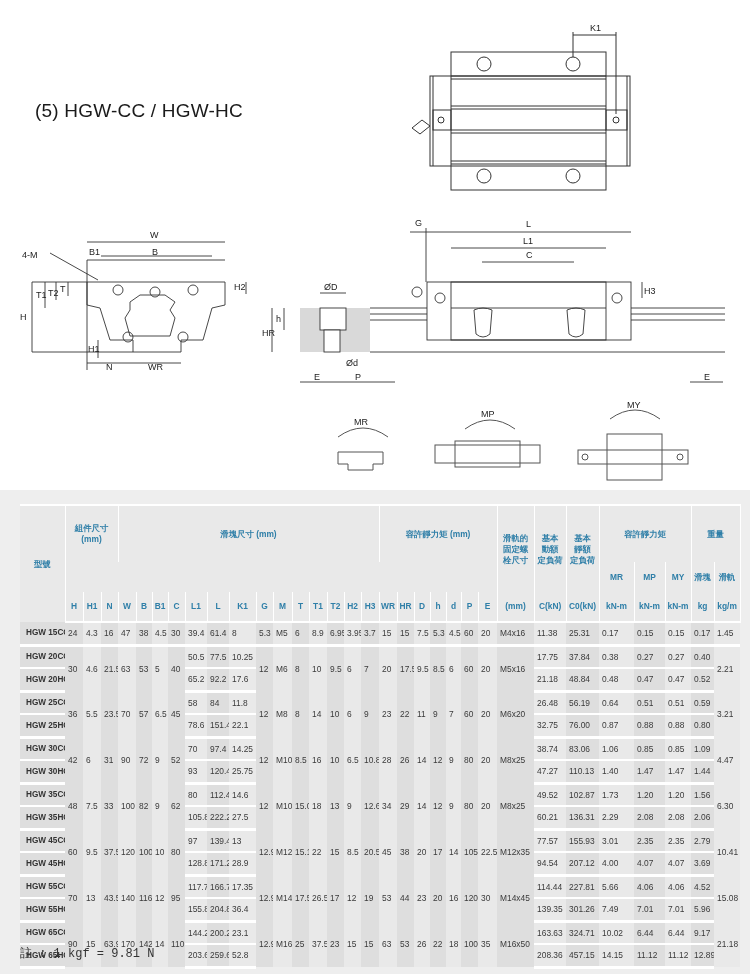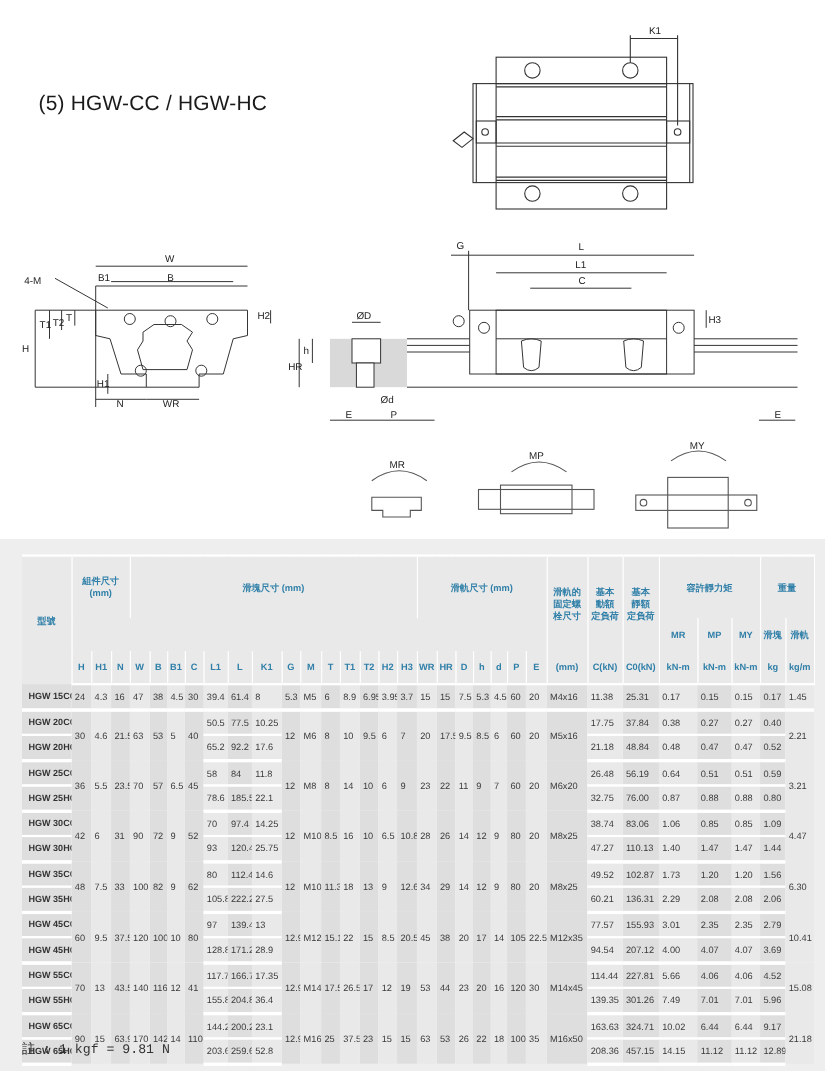--- a/index.html
+++ b/index.html
@@ -1,17 +1,17 @@
 <!DOCTYPE html>
 <html><head>
 <meta charset="utf-8">
 <style>
   * { box-sizing: border-box; margin: 0; padding: 0; }
   body { width: 750px; height: 974px; background: #ffffff; font-family: "DejaVu Sans", sans-serif; position: relative; overflow: hidden; }
-  .title { position: absolute; left: 35px; top: 84px; font-family: "Liberation Sans", sans-serif; font-size: 19px; color: #1a1a1a; letter-spacing: 0.2px; text-align: center; }
+  .title { position: absolute; left: 35px; top: 100px; font-family: "Liberation Sans", sans-serif; font-size: 19px; color: #1a1a1a; letter-spacing: 0.2px; text-align: center; }
   .drawing { position: absolute; }
   .drawing svg { display: block; }
   .table-wrap { position: absolute; left: 0; top: 490px; width: 750px; height: 484px; background: #eeeeee; }
   table.spec { position: absolute; left: 20px; top: 14px; border-collapse: collapse; table-layout: fixed; width: 708px; font-family: "Liberation Sans", sans-serif; }
   table.spec td, table.spec th { text-align: left; font-size: 8.4px; color: #3a3a3a; padding: 0 0 0 3px; white-space: nowrap; overflow: hidden; font-weight: normal; }
   table.spec thead th { color: #2f7fa8; font-weight: bold; text-align: center; padding: 0; font-size: 8.4px; line-height: 11px; border-right: 1px solid #ffffff; }
   table.spec thead tr.h1 th { height: 57px; border-top: 2px solid #ffffff; }
   table.spec thead tr.h2 th { height: 30px; }
   table.spec thead tr.h3 th { height: 30px; }
   table.spec thead tr.last th { border-bottom: 2px solid #ffffff; }
@@ -201,21 +201,21 @@
         <col style="width: 31px;">
         <col style="width: 26px;">
         <col style="width: 23px;">
         <col style="width: 26px;">
       </colgroup>
     <thead id="thead">
         <tr class="h1">
           <th rowspan="3" class="c0">型號</th>
           <th colspan="3" class="c0">組件尺寸<br>(mm)</th>
           <th colspan="14" class="c0">滑塊尺寸 (mm)</th>
-          <th colspan="7" class="c0">滑軌尺寸 (mm)</th>
+          <th colspan="7" class="c0">容許靜力矩 (mm)</th>
           <th rowspan="2" class="c0">滑軌的<br>固定螺<br>栓尺寸</th>
           <th rowspan="2" class="c0">基本<br>動額<br>定負荷</th>
           <th rowspan="2" class="c0">基本<br>靜額<br>定負荷</th>
           <th colspan="3" class="c0">容許靜力矩</th>
           <th colspan="2" class="c0">重量</th>
         </tr>
         <tr class="h2">
           <th colspan="24" class="c0"></th>
           <th class="c0">MR</th>
           <th class="c0">MP</th>
@@ -372,21 +372,21 @@
           <td class="c1 split">56.19</td>
           <td class="c0 split">0.64</td>
           <td class="c1 split">0.51</td>
           <td class="c0 split">0.51</td>
           <td class="c1 split">0.59</td>
           <td class="c0" rowspan="2">3.21</td>
         </tr>
         <tr class="grp-end">
           <td class="model c1">HGW 25HC</td>
           <td class="c0">78.6</td>
-          <td class="c1">185.5</td>
+          <td class="c1">151.4</td>
           <td class="c0">22.1</td>
           <td class="c0">32.75</td>
           <td class="c1">76.00</td>
           <td class="c0">0.87</td>
           <td class="c1">0.88</td>
           <td class="c0">0.88</td>
           <td class="c1">0.80</td>
         </tr>
         <tr class="sub">
           <td class="model c1" style="border-bottom: 2px solid rgb(255, 255, 255);">HGW 30CC</td>
@@ -442,21 +442,21 @@
           <td class="c1" rowspan="2">33</td>
           <td class="c0" rowspan="2">100</td>
           <td class="c1" rowspan="2">82</td>
           <td class="c0" rowspan="2">9</td>
           <td class="c1" rowspan="2">62</td>
           <td class="c0 split">80</td>
           <td class="c1 split">112.4</td>
           <td class="c0 split">14.6</td>
           <td class="c1" rowspan="2">12</td>
           <td class="c0" rowspan="2">M10</td>
-          <td class="c1" rowspan="2">11.3</td>
+          <td class="c1" rowspan="2">15.0</td>
           <td class="c0" rowspan="2">18</td>
           <td class="c1" rowspan="2">13</td>
           <td class="c0" rowspan="2">9</td>
           <td class="c1" rowspan="2">12.6</td>
           <td class="c0" rowspan="2">34</td>
           <td class="c1" rowspan="2">29</td>
           <td class="c0" rowspan="2">14</td>
           <td class="c1" rowspan="2">12</td>
           <td class="c0" rowspan="2">9</td>
           <td class="c1" rowspan="2">80</td>
@@ -530,21 +530,21 @@
           <td class="c1">3.69</td>
         </tr>
         <tr class="sub">
           <td class="model c1" style="border-bottom: 2px solid rgb(255, 255, 255);">HGW 55CC</td>
           <td class="c1" rowspan="2">70</td>
           <td class="c0" rowspan="2">13</td>
           <td class="c1" rowspan="2">43.5</td>
           <td class="c0" rowspan="2">140</td>
           <td class="c1" rowspan="2">116</td>
           <td class="c0" rowspan="2">12</td>
-          <td class="c1" rowspan="2">41</td>
+          <td class="c1" rowspan="2">95</td>
           <td class="c0 split">117.7</td>
           <td class="c1 split">166.7</td>
           <td class="c0 split">17.35</td>
           <td class="c1" rowspan="2">12.9</td>
           <td class="c0" rowspan="2">M14</td>
           <td class="c1" rowspan="2">17.5</td>
           <td class="c0" rowspan="2">26.5</td>
           <td class="c1" rowspan="2">17</td>
           <td class="c0" rowspan="2">12</td>
           <td class="c1" rowspan="2">19</td>

